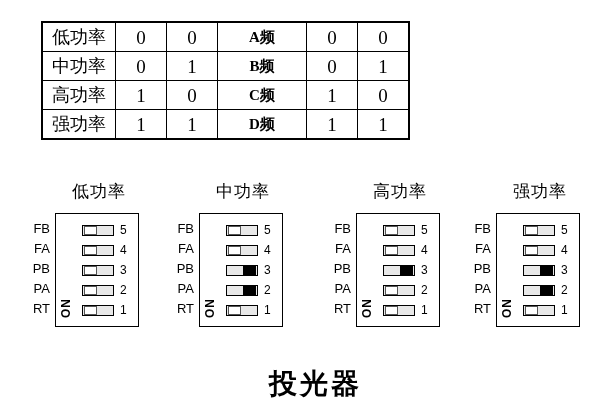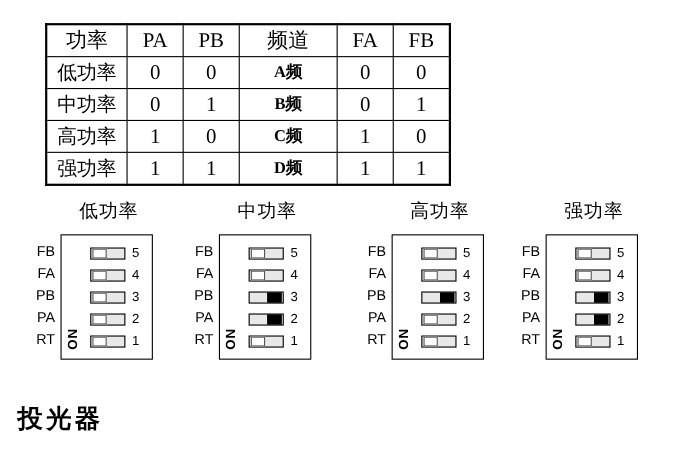--- a/index.html
+++ b/index.html
@@ -144,41 +144,33 @@
     transform: rotate(180deg);
     letter-spacing: 1px;
   }
 
   
   .caption {
     position: absolute;
     left: 16px;
     right: 0;
     top: 365px;
-    text-align: left;
-    font-size: 23px;
+    text-align: center;
+    font-size: 28px;
     font-family: "Liberation Sans", sans-serif;
     letter-spacing: 3px;
     font-weight: bold;
   }
 </style>
 </head>
 <body>
 
 <div class="table-wrap">
   <table class="truth">
     <tbody>
-        <tr class="head">
-      <td class="c-label">功率</td>
-      <td class="c-bit">PA</td>
-      <td class="c-bit">PB</td>
-      <td class="c-chan">频道</td>
-      <td class="c-bit">FA</td>
-      <td class="c-bit">FB</td>
-    </tr>
     <tr>
       <td class="c-label">低功率</td>
       <td class="c-bit">0</td>
       <td class="c-bit">0</td>
       <td class="c-chan small">A频</td>
       <td class="c-bit">0</td>
       <td class="c-bit">0</td>
     </tr>
     <tr>
       <td class="c-label">中功率</td>

